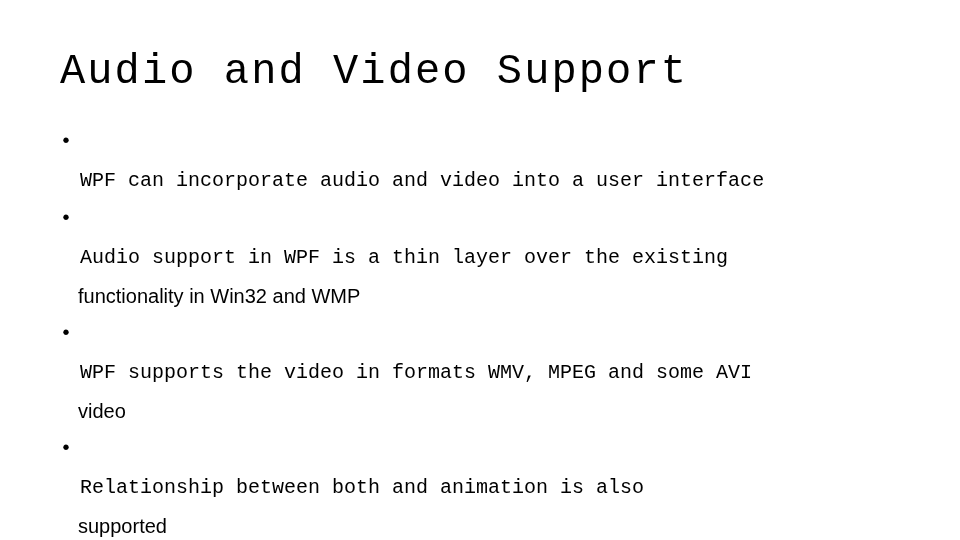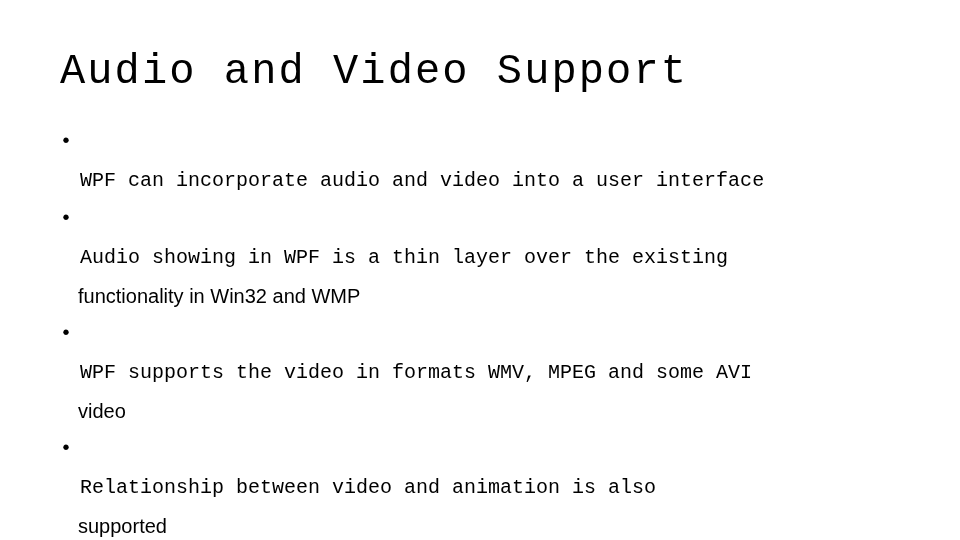--- a/index.html
+++ b/index.html
@@ -97,37 +97,37 @@
   <ul class="bullet-list">
 
     <li>
       <span class="bullet-marker">•</span>
       <span class="bullet-content">WPF can incorporate audio and video into a user interface</span>
     </li>
 
     <li>
       <span class="bullet-marker">•</span>
       <span class="bullet-content">
-        <span>Audio showing in WPF is a thin layer over the existing</span>
+        <span>Audio support in WPF is a thin layer over the existing</span>
       </span>
     </li>
     <div class="continuation">functionality in Win32 and WMP</div>
 
     <li>
       <span class="bullet-marker">•</span>
       <span class="bullet-content">
         <span>WPF supports the video in formats WMV, MPEG and some AVI</span>
       </span>
     </li>
     <div class="continuation">video</div>
 
     <li>
       <span class="bullet-marker">•</span>
       <span class="bullet-content">
-        <span>Relationship between video and animation is also</span>
+        <span>Relationship between both and animation is also</span>
       </span>
     </li>
     <div class="continuation">supported</div>
 
   </ul>
 
   <ul class="sub-list">
     <li>
       <span class="bullet-marker">•</span>
     </li>

